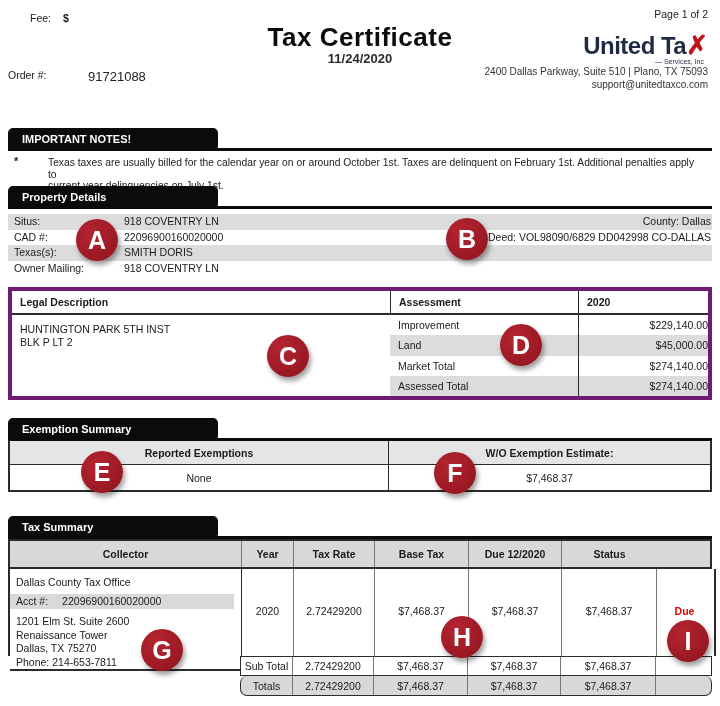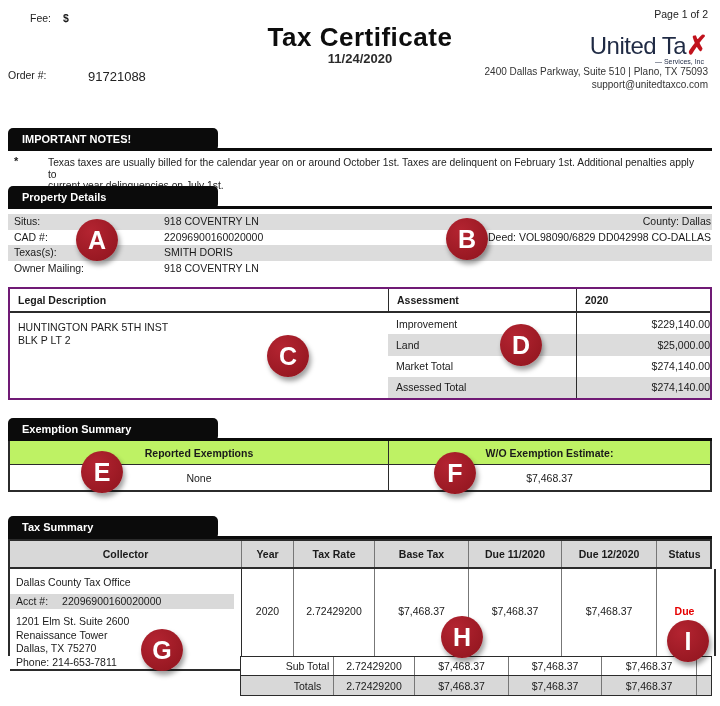--- a/index.html
+++ b/index.html
@@ -10,21 +10,21 @@
   
   .fee-label   { position:absolute; left:30px;  top:12px; font-size:10.5px; color:#222; }
   .fee-value   { position:absolute; left:63px;  top:12px; font-size:10.5px; font-weight:bold; }
   .page-number { position:absolute; right:12px; top:8px;  font-size:10.5px; color:#222; }
   .doc-title   { position:absolute; left:0; right:0; top:22px; text-align:center; font-size:26px; font-weight:bold; letter-spacing:.5px; color:#0d0d0d; }
   .doc-date    { position:absolute; left:0; right:0; top:51px; text-align:center; font-size:13px; font-weight:bold; color:#2b2b2b; }
   .order-label { position:absolute; left:8px;  top:69px; font-size:10.5px; color:#222; }
   .order-value { position:absolute; left:88px; top:69px; font-size:13px; color:#222; }
 
   .logo { position:absolute; right:12px; top:30px; text-align:right; }
-  .logo-main  { font-size:24px; font-weight:normal; color:#1f2a44; letter-spacing:-0.5px; }
+  .logo-main  { font-size:24px; font-weight:bold; color:#1f2a44; letter-spacing:-0.5px; }
   .logo-check { color:#c1121c; font-weight:bold; font-size:26px; }
   .logo-tag   { font-size:7px; color:#1f2a44; margin-top:-3px; padding-right:4px; }
   .company-address { position:absolute; right:12px; top:66px; font-size:10px; color:#333; }
   .company-email   { position:absolute; right:12px; top:79px; font-size:10px; color:#333; }
 
   
   .banner { position:absolute; left:8px; width:704px; height:23px; }
   .banner .tab { position:absolute; left:0; top:0; width:210px; height:23px; background:#0b0b0b;
                  border-radius:5px 5px 5px 0; color:#fff; font-size:11px; font-weight:bold;
                  line-height:23px; padding-left:14px; }
@@ -34,48 +34,48 @@
   .sec-property-banner { top:186px; }
   .sec-exempt-banner   { top:418px; }
   .sec-tax-banner      { top:516px; }
 
   
   .note-bullet { position:absolute; left:14px; top:155px; font-size:11px; font-weight:bold; }
   .note-text   { position:absolute; left:48px; top:157px; width:655px; font-size:10.3px; line-height:11.5px; color:#222; }
 
   
   .prop-rows { position:absolute; left:8px; top:214px; width:704px; }
-  .prop-row  { display:flex; height:15.5px; font-size:10.5px; line-height:15.5px; color:#1a1a1a;gap:40px; }
+  .prop-row  { display:flex; height:15.5px; font-size:10.5px; line-height:15.5px; color:#1a1a1a; }
   .prop-row.odd { background:#dcdcdc; }
   .prop-label { width:116px; padding-left:6px; }
   .prop-value { flex:1; }
   .prop-right { text-align:right; padding-right:1px; white-space:nowrap; }
 
   
   .legal-table { position:absolute; left:8px; top:287px; width:704px; height:113px;
-                 border:2px solid #701a75; display:grid;
+                 border:4px solid #701a75; display:grid;
                  grid-template-columns:378px 188px 1fr; grid-template-rows:24px 1fr; }
   .lt-head { font-size:10.5px; font-weight:bold; line-height:22px; padding-left:8px;
              border-bottom:2px solid #2b2b2b; }
   .lt-head.mid, .lt-body-assess .a-label { border-left:1.5px solid #2b2b2b; }
   .lt-head.year { border-left:1.5px solid #2b2b2b; }
   .legal-body { grid-column:1; padding:8px 8px 0 8px; font-size:10.5px; line-height:12.5px; }
   .assess-body { grid-column:2 / span 2; display:grid; grid-template-rows:repeat(4,1fr);
                  grid-template-columns:188px 1fr; }
   .assess-row { display:contents; }
   .a-label { padding-left:8px; font-size:10.5px; display:flex; align-items:center; }
   .a-value { padding-right:0; font-size:10.5px; display:flex; align-items:center;
              justify-content:flex-end; border-left:1.5px solid #2b2b2b; }
   .assess-row.odd .a-label, .assess-row.odd .a-value { background:#dcdcdc; }
 
   
   .exempt-table { position:absolute; left:8px; top:441px; width:704px; height:51px;
                   border:2px solid #2b2b2b; border-top:none; display:grid;
                   grid-template-columns:378px 1fr; grid-template-rows:24px 1fr; }
-  .ex-head { background:#bef264; font-size:10.5px; font-weight:bold; display:flex;
+  .ex-head { background:#e5e5e5; font-size:10.5px; font-weight:bold; display:flex;
              align-items:center; justify-content:center; border-bottom:1.5px solid #2b2b2b; }
   .ex-head.right, .ex-cell.right { border-left:1.5px solid #2b2b2b; }
   .ex-cell { font-size:10.5px; display:flex; align-items:center; justify-content:center; }
 
   
   .tax-header { position:absolute; left:8px; top:539px; width:704px; height:30px;
                 display:grid; grid-template-columns:232px 52px 81px 94px 93px 95px 55px;
                 background:#d8d8d8; border:2px solid #2b2b2b; }
   .tax-header > div { font-size:10.5px; font-weight:bold; display:flex; align-items:center;
                       justify-content:center; border-right:1px solid #777; }
@@ -90,23 +90,23 @@
                     border-right:1.5px solid #2b2b2b !important; border-bottom:2px solid #2b2b2b; }
   .collector-name { font-size:10.5px; margin-bottom:6px; }
   .acct-row { background:#d9d9d9; height:15px; line-height:15px; font-size:10.5px;
               margin:0 0 6px -6px; padding-left:6px; width:224px; }
   .acct-row .acct-value { margin-left:14px; }
   .collector-addr { font-size:10.5px; line-height:13.5px; }
   .status-due { color:#e60000; font-weight:bold; }
 
   .tax-sub, .tax-totals { position:absolute; left:240px; width:472px; height:20px;
               display:grid; grid-template-columns:52px 81px 94px 93px 95px 55px;
-              border:1.5px solid #2b2b2b;padding-left:41px; }
+              border:1.5px solid #2b2b2b; }
   .tax-sub    { top:656px; background:#fff; }
-  .tax-totals { top:676px; background:#d8d8d8; border-top:none; }
+  .tax-totals { top:676px; background:#d8d8d8; border-top:none;border-radius:7px; }
   .tax-sub > div, .tax-totals > div { font-size:10.5px; display:flex; align-items:center;
               justify-content:center; border-right:1px solid #777; }
   .tax-sub > div:last-child, .tax-totals > div:last-child { border-right:none; }
 
   
   .marker { position:absolute; width:42px; height:42px; border-radius:50%;
             background:radial-gradient(circle at 35% 30%, #b42431, #8e141d);
             color:#fff; font-size:25px; font-weight:bold; display:flex; align-items:center;
             justify-content:center; box-shadow:2px 4px 5px rgba(0,0,0,.38); }
   .marker-a { left:76px;  top:219px; }
@@ -182,21 +182,21 @@
       <div>HUNTINGTON PARK 5TH INST</div>
       <div>BLK P LT 2</div>
     </div>
     <div class="assess-body">
       <div class="assess-row">
         <div class="a-label">Improvement</div>
         <div class="a-value">$229,140.00</div>
       </div>
       <div class="assess-row odd">
         <div class="a-label">Land</div>
-        <div class="a-value">$25,000.00</div>
+        <div class="a-value">$45,000.00</div>
       </div>
       <div class="assess-row">
         <div class="a-label">Market Total</div>
         <div class="a-value">$274,140.00</div>
       </div>
       <div class="assess-row odd">
         <div class="a-label">Assessed Total</div>
         <div class="a-value">$274,140.00</div>
       </div>
     </div>
@@ -216,21 +216,20 @@
   <div class="banner sec-tax-banner">
     <div class="tab">Tax Summary</div>
     <div class="rule"></div>
   </div>
 
   <div class="tax-header">
     <div>Collector</div>
     <div>Year</div>
     <div>Tax Rate</div>
     <div>Base Tax</div>
-    <div>Due 11/2020</div>
     <div>Due 12/2020</div>
     <div>Status</div>
   </div>
 
   <div class="tax-body">
     <div class="collector-cell">
       <div class="collector-name">Dallas County Tax Office</div>
       <div class="acct-row">
         <span>Acct #:</span><span class="acct-value">22096900160020000</span>
       </div>

